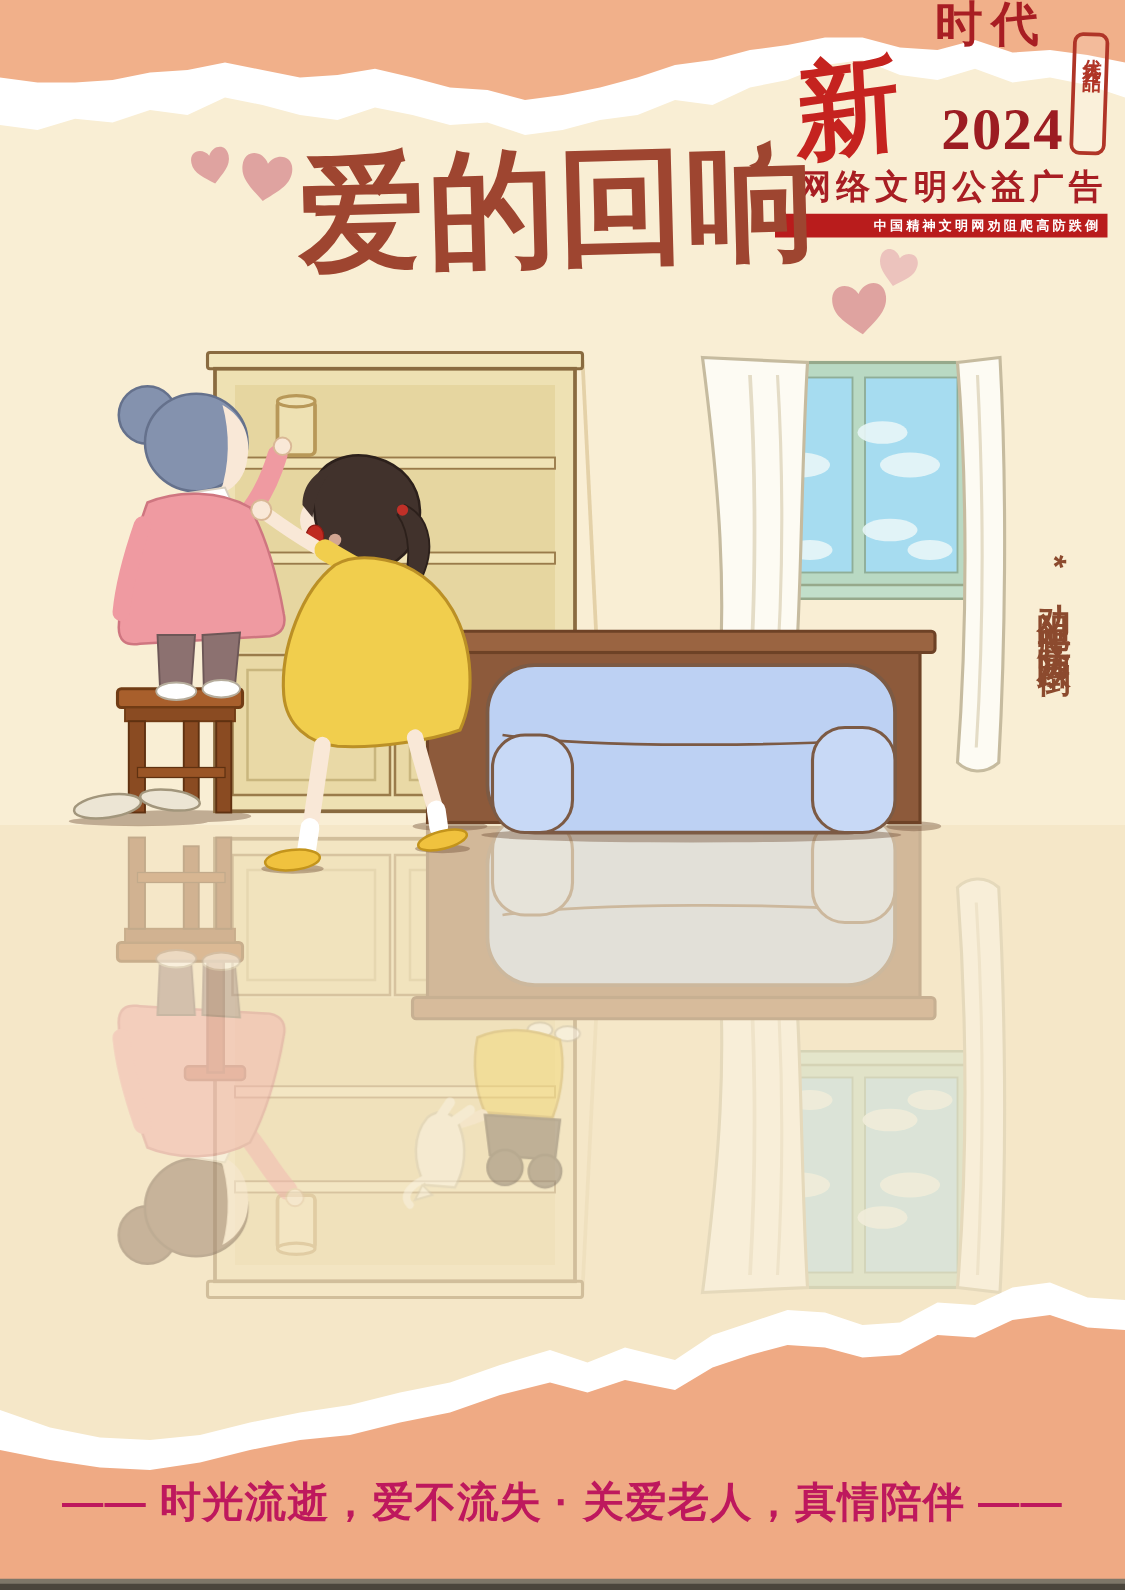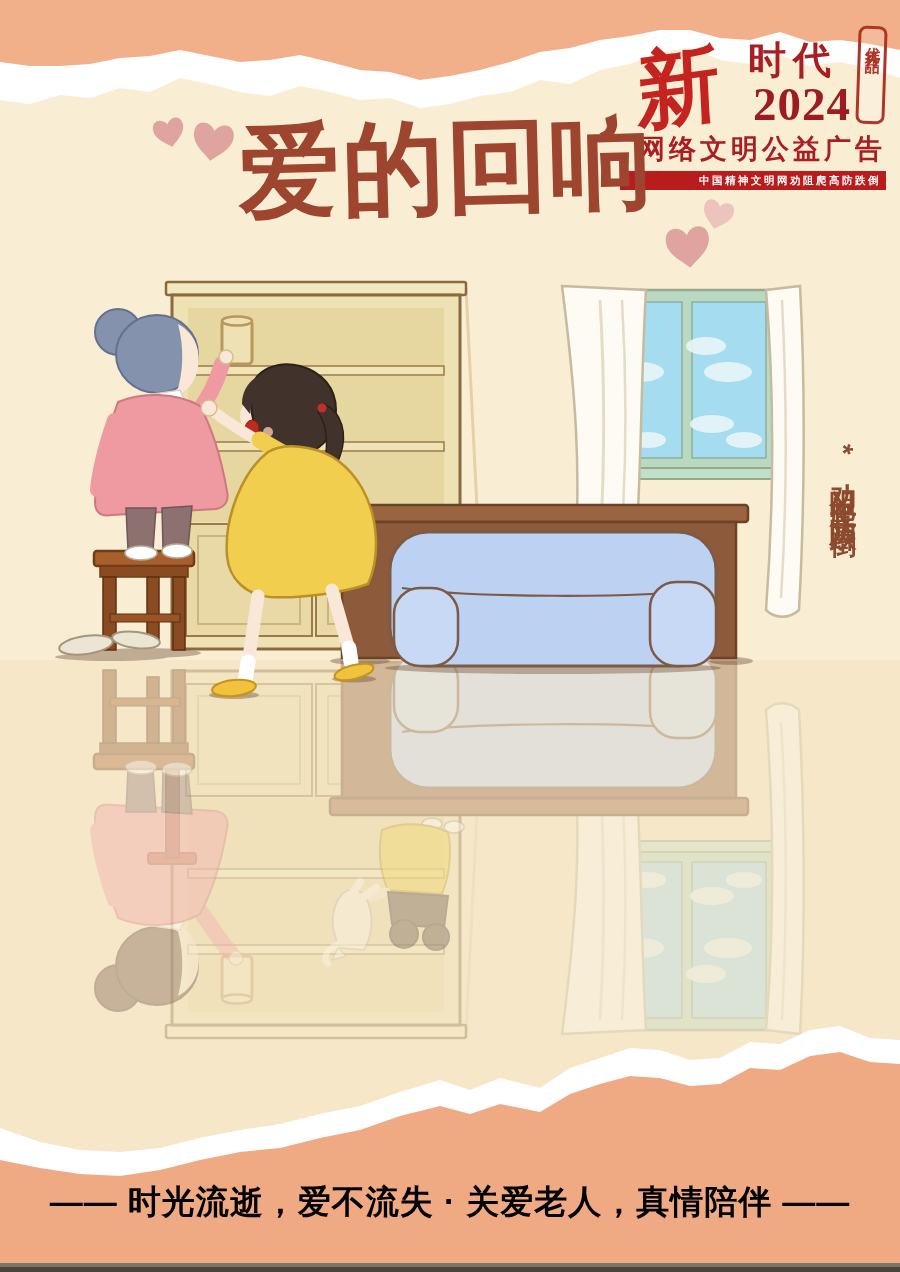--- a/index.html
+++ b/index.html
@@ -11,21 +11,21 @@
   .poster svg{position:absolute;left:0;top:0;}
   .txt{position:absolute;z-index:5;}
 
   
   .badge{right:14px;top:26px;width:266px;display:flex;flex-direction:column;align-items:stretch;}
   .badge-row1{display:flex;justify-content:flex-end;align-items:flex-end;gap:6px;height:102px;}
   .brand-char{
     font-family:"Liberation Serif",serif;font-weight:bold;font-size:84px;line-height:.95;
     color:#c5231f;transform:rotate(-8deg) skewX(-5deg);margin-right:2px;
   }
-  .brand-col{display:flex;flex-direction:column;align-items:center;line-height:1;}
+  .brand-col{display:flex;flex-direction:column;align-items:center;line-height:1;gap:40px;}
   .brand-word{font-family:"Liberation Serif",serif;font-weight:bold;font-size:38px;color:#a81e23;letter-spacing:7px;margin-right:-7px;}
   .brand-year{font-family:"Liberation Serif",serif;font-weight:bold;font-size:47px;color:#9c1c22;letter-spacing:1px;margin-top:2px;margin-left:25px;}
   .seal{
     writing-mode:vertical-rl;font-family:"Liberation Serif",serif;font-weight:bold;
     font-size:15px;line-height:1;letter-spacing:4px;color:#b03527;
     border:3px solid #b03527;border-radius:8px;padding:6px 4px;height:80px;
     transform:rotate(2deg);margin-bottom:4px;background:rgba(255,255,255,.15);
   }
   .campaign{
     font-family:"Liberation Serif",serif;font-weight:bold;font-size:27px;color:#a81e23;
@@ -47,21 +47,21 @@
 
   
   .side-note{
     right:44px;top:444px;writing-mode:vertical-rl;
     font-size:27px;font-weight:bold;color:#8c4a2e;letter-spacing:8px;line-height:1;
   }
 
   
   .slogan{
     left:0;right:0;top:1180px;text-align:center;
-    font-size:33px;font-weight:bold;color:#000000;letter-spacing:1px;white-space:nowrap;
+    font-size:33px;font-weight:bold;color:#be185d;letter-spacing:1px;white-space:nowrap;
   }
 </style>
 </head>
 <body>
 
 <div class="poster">
 
   <svg width="900" height="1272" viewBox="0 0 900 1272">
 
     <rect x="0" y="660" width="900" height="612" fill="#f3e4c4"></rect>

